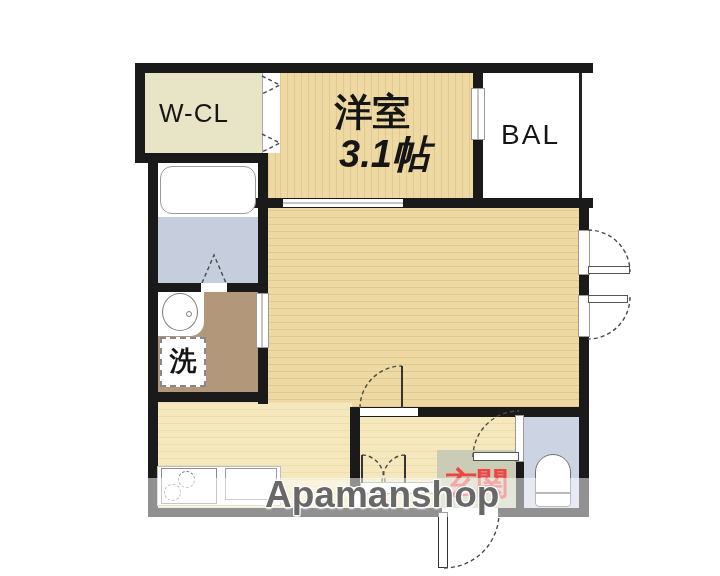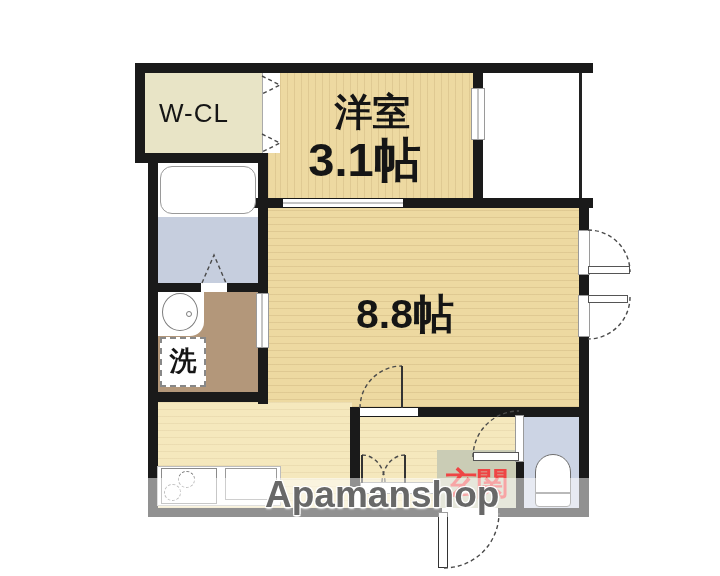--- a/index.html
+++ b/index.html
@@ -134,23 +134,23 @@
     <g stroke="#8a8a8a" stroke-width="1">
       <path d="M283,203 L403,203"></path>
       <path d="M478,89 L478,139"></path>
       <path d="M262,294 L262,347"></path>
     </g>
   </svg>
 
   <div class="label" style="left:145px;top:100px;width:98px;font-size:26px;letter-spacing:1px;">W-CL</div>
 
   <div class="label" style="left:280px;top:93px;width:185px;font-size:38px;font-weight:bold;font-family:Liberation Serif, serif;">洋室</div>
-  <div class="label" style="left:272px;top:135px;width:185px;font-size:47px;font-weight:bold;">3.1帖</div>
+  <div class="label" style="left:292px;top:135px;width:185px;font-size:38px;font-weight:bold;font-style:italic;">3.1帖</div>
 
+  <div class="label" style="left:483px;top:120px;width:95px;font-size:28px;letter-spacing:2px;">BAL</div>
 
-  <div class="label" style="left:310px;top:293px;width:190px;font-size:41px;font-weight:bold;">8.8帖</div>
 
   <div class="label" style="left:437px;top:460px;width:80px;font-size:31px;font-weight:600;color:#ef4444;margin-top:8px;">玄関</div>
 
   <div id="watermark-band"></div>
   <div id="watermark-text">Apamanshop</div>
 
 </div>
 
 </body></html>

